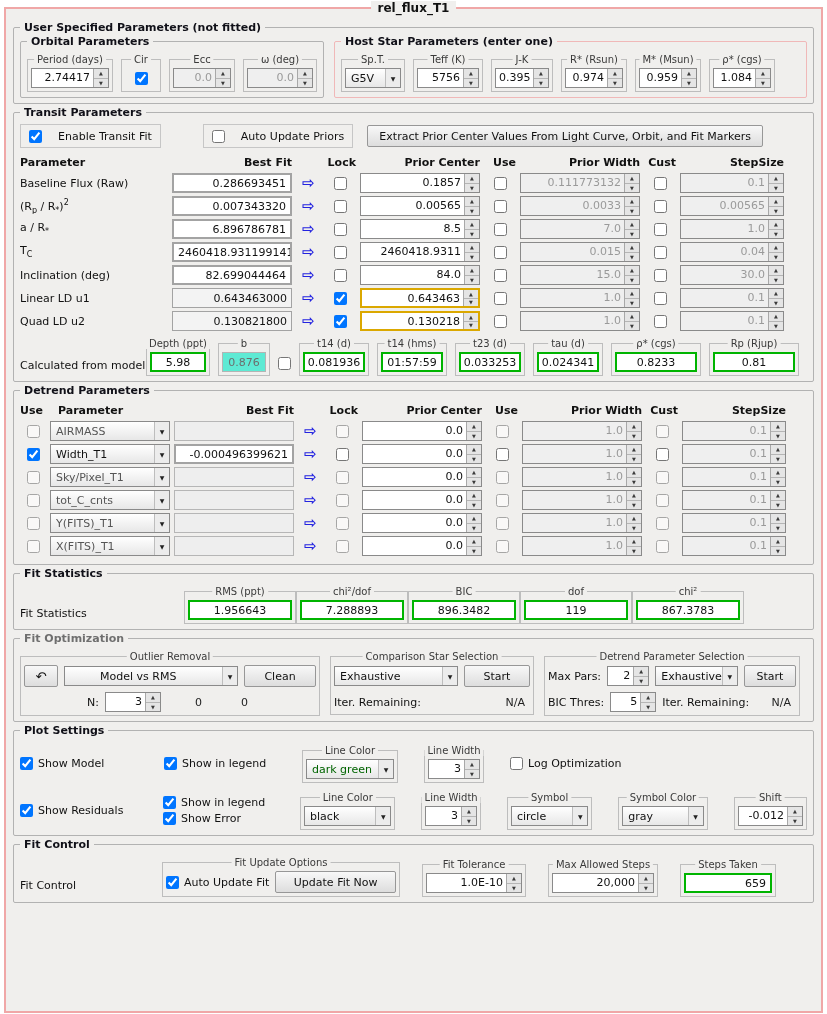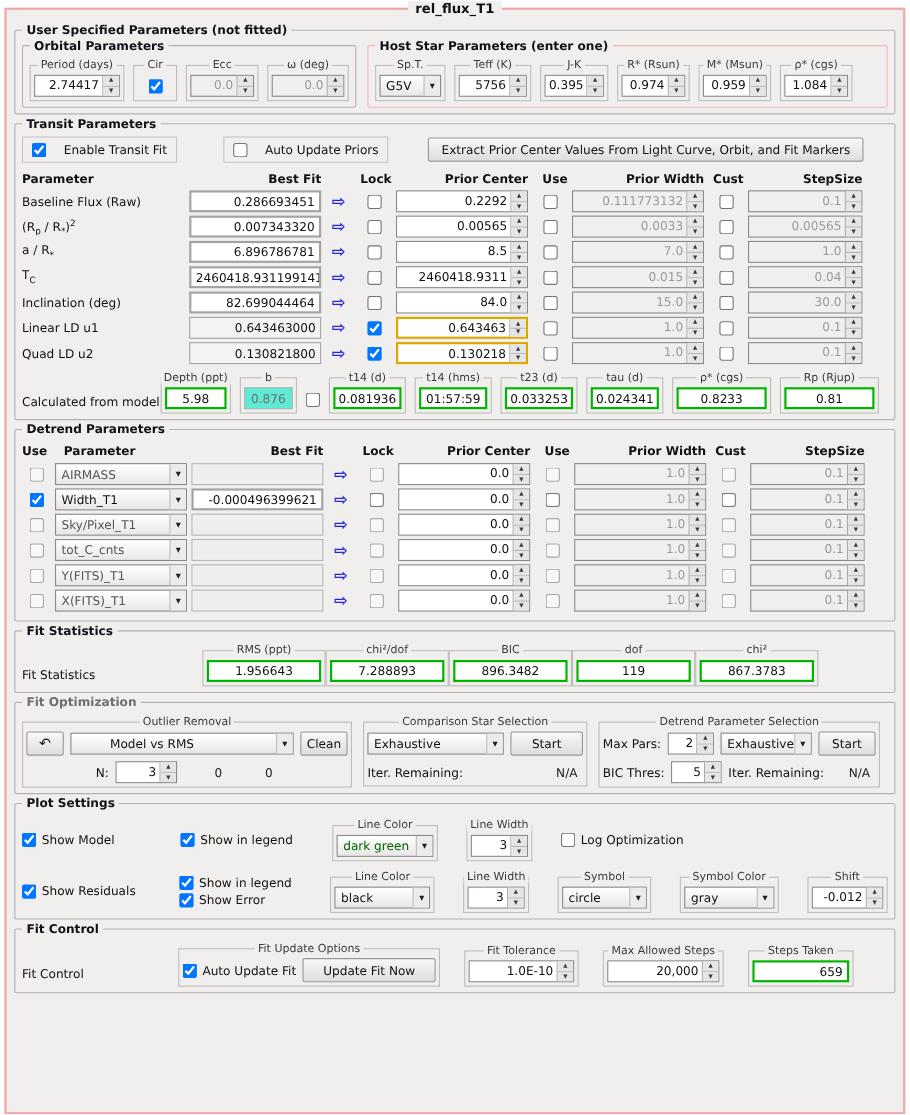--- a/index.html
+++ b/index.html
@@ -165,21 +165,21 @@
     <span class="gtitle">Transit Parameters</span>
     <div class="row gap14">
       <div class="flatbox">
         <input type="checkbox" checked="" style="">
         <span class="lbl">Enable Transit Fit</span>
       </div>
       <div class="flatbox" style="margin-left:28px;">
         <input type="checkbox" style="">
         <span class="lbl">Auto Update Priors</span>
       </div>
-      <div class="btn" style="width:396px;margin-left:22px;">Extract Prior Center Values From Light Curve, Orbit, and Fit Markers</div>
+      <div class="btn" style="width:396px;">Extract Prior Center Values From Light Curve, Orbit, and Fit Markers</div>
     </div>
 
     <div class="tgrid thead">
       <span class="h left">Parameter</span>
       <span class="h">Best Fit</span>
       <span class="h"></span>
       <span class="h">Lock</span>
       <span class="h">Prior Center</span>
       <span class="h">Use</span>
       <span class="h">Prior Width</span>
@@ -194,21 +194,21 @@
           <div class="bestfit" data-bs="green">
             <span class="val">0.286693451</span>
           </div>
           <div class="transfer">
             <span class="transfer-icon">⇨</span>
           </div>
           <div class="cb">
             <input type="checkbox" style="">
           </div>
           <div class="spin" data-pc="plain">
-            <span class="val">0.2292</span>
+            <span class="val">0.1857</span>
             <span class="btns"></span>
           </div>
           <div class="cb">
             <input type="checkbox" style="">
           </div>
           <div class="spin dis">
             <span class="val">0.111773132</span>
             <span class="btns"></span>
           </div>
           <div class="cb">
@@ -727,21 +727,21 @@
       <div class="mini" style="width:300px;">
         <span class="mtitle">Outlier Removal</span>
         <div class="row gap6">
           <div class="btn" style="width:34px;padding:0;">
             <span style="font-size:13px;">↶</span>
           </div>
           <div class="combo" style="flex:1;padding-left:35px;">
             <span class="val">Model vs RMS</span>
             <span class="carrow"></span>
           </div>
-          <div class="btn" style="width:43px;">Clean</div>
+          <div class="btn" style="width:72px;">Clean</div>
         </div>
         <div class="row gap6" style="margin-top:5px;justify-content:center;">
           <span class="lbl">N:</span>
           <div class="spin w56">
             <span class="val">3</span>
             <span class="btns"></span>
           </div>
           <span class="flatval w40">0</span>
           <span class="flatval w40">0</span>
         </div>

